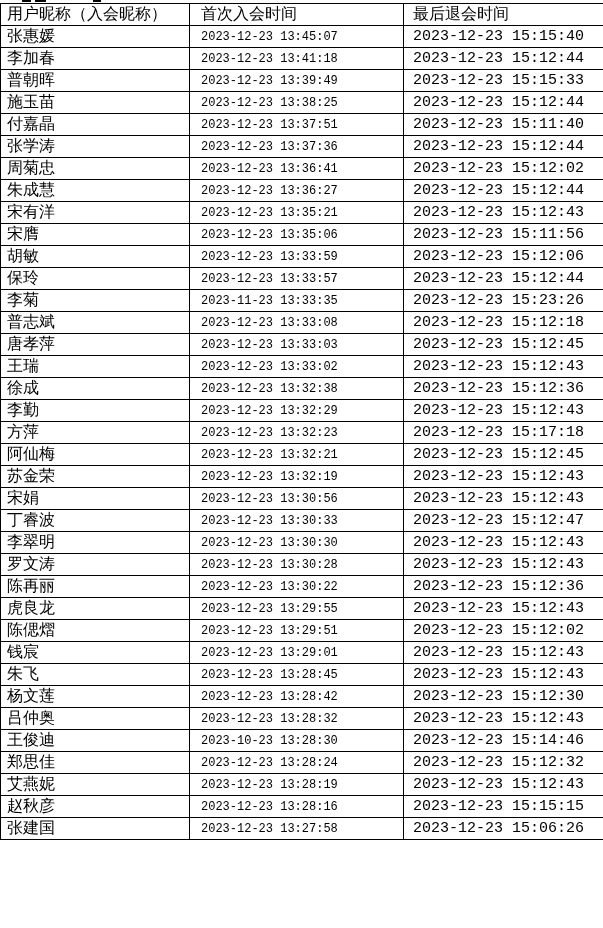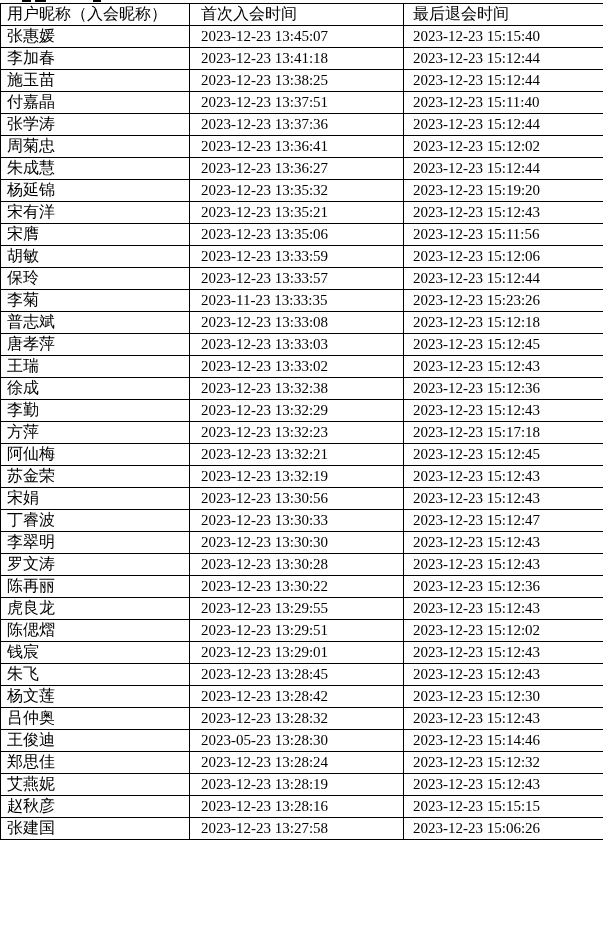--- a/index.html
+++ b/index.html
@@ -3,21 +3,21 @@
 <meta charset="utf-8">
 <style>
   * { margin: 0; padding: 0; box-sizing: border-box; }
   html, body { background: #ffffff; }
   .screen {
     position: relative;
     width: 603px;
     height: 928px;
     background: #ffffff;
     overflow: hidden;
-    font-family: Liberation Serif, serif;
+    font-family: Liberation Mono, monospace;
     color: #000000;
   }
   
   .remnant { position: absolute; top: 0; height: 2px; background: #000; }
   .remnant.r1 { left: 22px; width: 9px; }
   .remnant.r2 { left: 35px; width: 11px; }
   .remnant.r3 { left: 93px; width: 8px; }
   .attendance-table {
     position: absolute;
     top: 3px;
@@ -34,21 +34,21 @@
     white-space: nowrap;
     overflow: hidden;
     vertical-align: middle;
   }
   .attendance-table col.c1 { width: 189px; }
   .attendance-table col.c2 { width: 214px; }
   .attendance-table col.c3 { width: 200px; }
   .attendance-table thead tr { height: 20px; }
   .attendance-table tbody tr { height: 20.95px; }
   .attendance-table .cell-name   { padding-left: 6px;  font-size: 16px; }
-  .attendance-table .cell-time   { padding-left: 11px; font-size: 15px; }
+  .attendance-table .cell-time   { padding-left: 11px; font-size: 12px; }
   .attendance-table .cell-time-3 { padding-left: 9px;  font-size: 15px; margin-top: 21px; }
   .attendance-table thead th { font-size: 16px; }
   .attendance-table thead .cell-time,
   .attendance-table thead .cell-time-3 { font-size: 16px; }
 </style>
 </head>
 <body>
 
 <div class="screen">
   <div class="remnant r1"></div>
@@ -73,20 +73,25 @@
           <td class="cell-name">张惠媛</td>
           <td class="cell-time">2023-12-23 13:45:07</td>
           <td class="cell-time-3">2023-12-23 15:15:40</td>
         </tr>
         <tr>
           <td class="cell-name">李加春</td>
           <td class="cell-time">2023-12-23 13:41:18</td>
           <td class="cell-time-3">2023-12-23 15:12:44</td>
         </tr>
         <tr>
+          <td class="cell-name">普朝晖</td>
+          <td class="cell-time">2023-12-23 13:39:49</td>
+          <td class="cell-time-3">2023-12-23 15:15:33</td>
+        </tr>
+        <tr>
           <td class="cell-name">施玉苗</td>
           <td class="cell-time">2023-12-23 13:38:25</td>
           <td class="cell-time-3">2023-12-23 15:12:44</td>
         </tr>
         <tr>
           <td class="cell-name">付嘉晶</td>
           <td class="cell-time">2023-12-23 13:37:51</td>
           <td class="cell-time-3">2023-12-23 15:11:40</td>
         </tr>
         <tr>
@@ -98,25 +103,20 @@
           <td class="cell-name">周菊忠</td>
           <td class="cell-time">2023-12-23 13:36:41</td>
           <td class="cell-time-3">2023-12-23 15:12:02</td>
         </tr>
         <tr>
           <td class="cell-name">朱成慧</td>
           <td class="cell-time">2023-12-23 13:36:27</td>
           <td class="cell-time-3">2023-12-23 15:12:44</td>
         </tr>
         <tr>
-          <td class="cell-name">杨延锦</td>
-          <td class="cell-time">2023-12-23 13:35:32</td>
-          <td class="cell-time-3">2023-12-23 15:19:20</td>
-        </tr>
-        <tr>
           <td class="cell-name">宋有洋</td>
           <td class="cell-time">2023-12-23 13:35:21</td>
           <td class="cell-time-3">2023-12-23 15:12:43</td>
         </tr>
         <tr>
           <td class="cell-name">宋膺</td>
           <td class="cell-time">2023-12-23 13:35:06</td>
           <td class="cell-time-3">2023-12-23 15:11:56</td>
         </tr>
         <tr>
@@ -224,21 +224,21 @@
           <td class="cell-time">2023-12-23 13:28:42</td>
           <td class="cell-time-3">2023-12-23 15:12:30</td>
         </tr>
         <tr>
           <td class="cell-name">吕仲奥</td>
           <td class="cell-time">2023-12-23 13:28:32</td>
           <td class="cell-time-3">2023-12-23 15:12:43</td>
         </tr>
         <tr>
           <td class="cell-name">王俊迪</td>
-          <td class="cell-time">2023-05-23 13:28:30</td>
+          <td class="cell-time">2023-10-23 13:28:30</td>
           <td class="cell-time-3">2023-12-23 15:14:46</td>
         </tr>
         <tr>
           <td class="cell-name">郑思佳</td>
           <td class="cell-time">2023-12-23 13:28:24</td>
           <td class="cell-time-3">2023-12-23 15:12:32</td>
         </tr>
         <tr>
           <td class="cell-name">艾燕妮</td>
           <td class="cell-time">2023-12-23 13:28:19</td>

